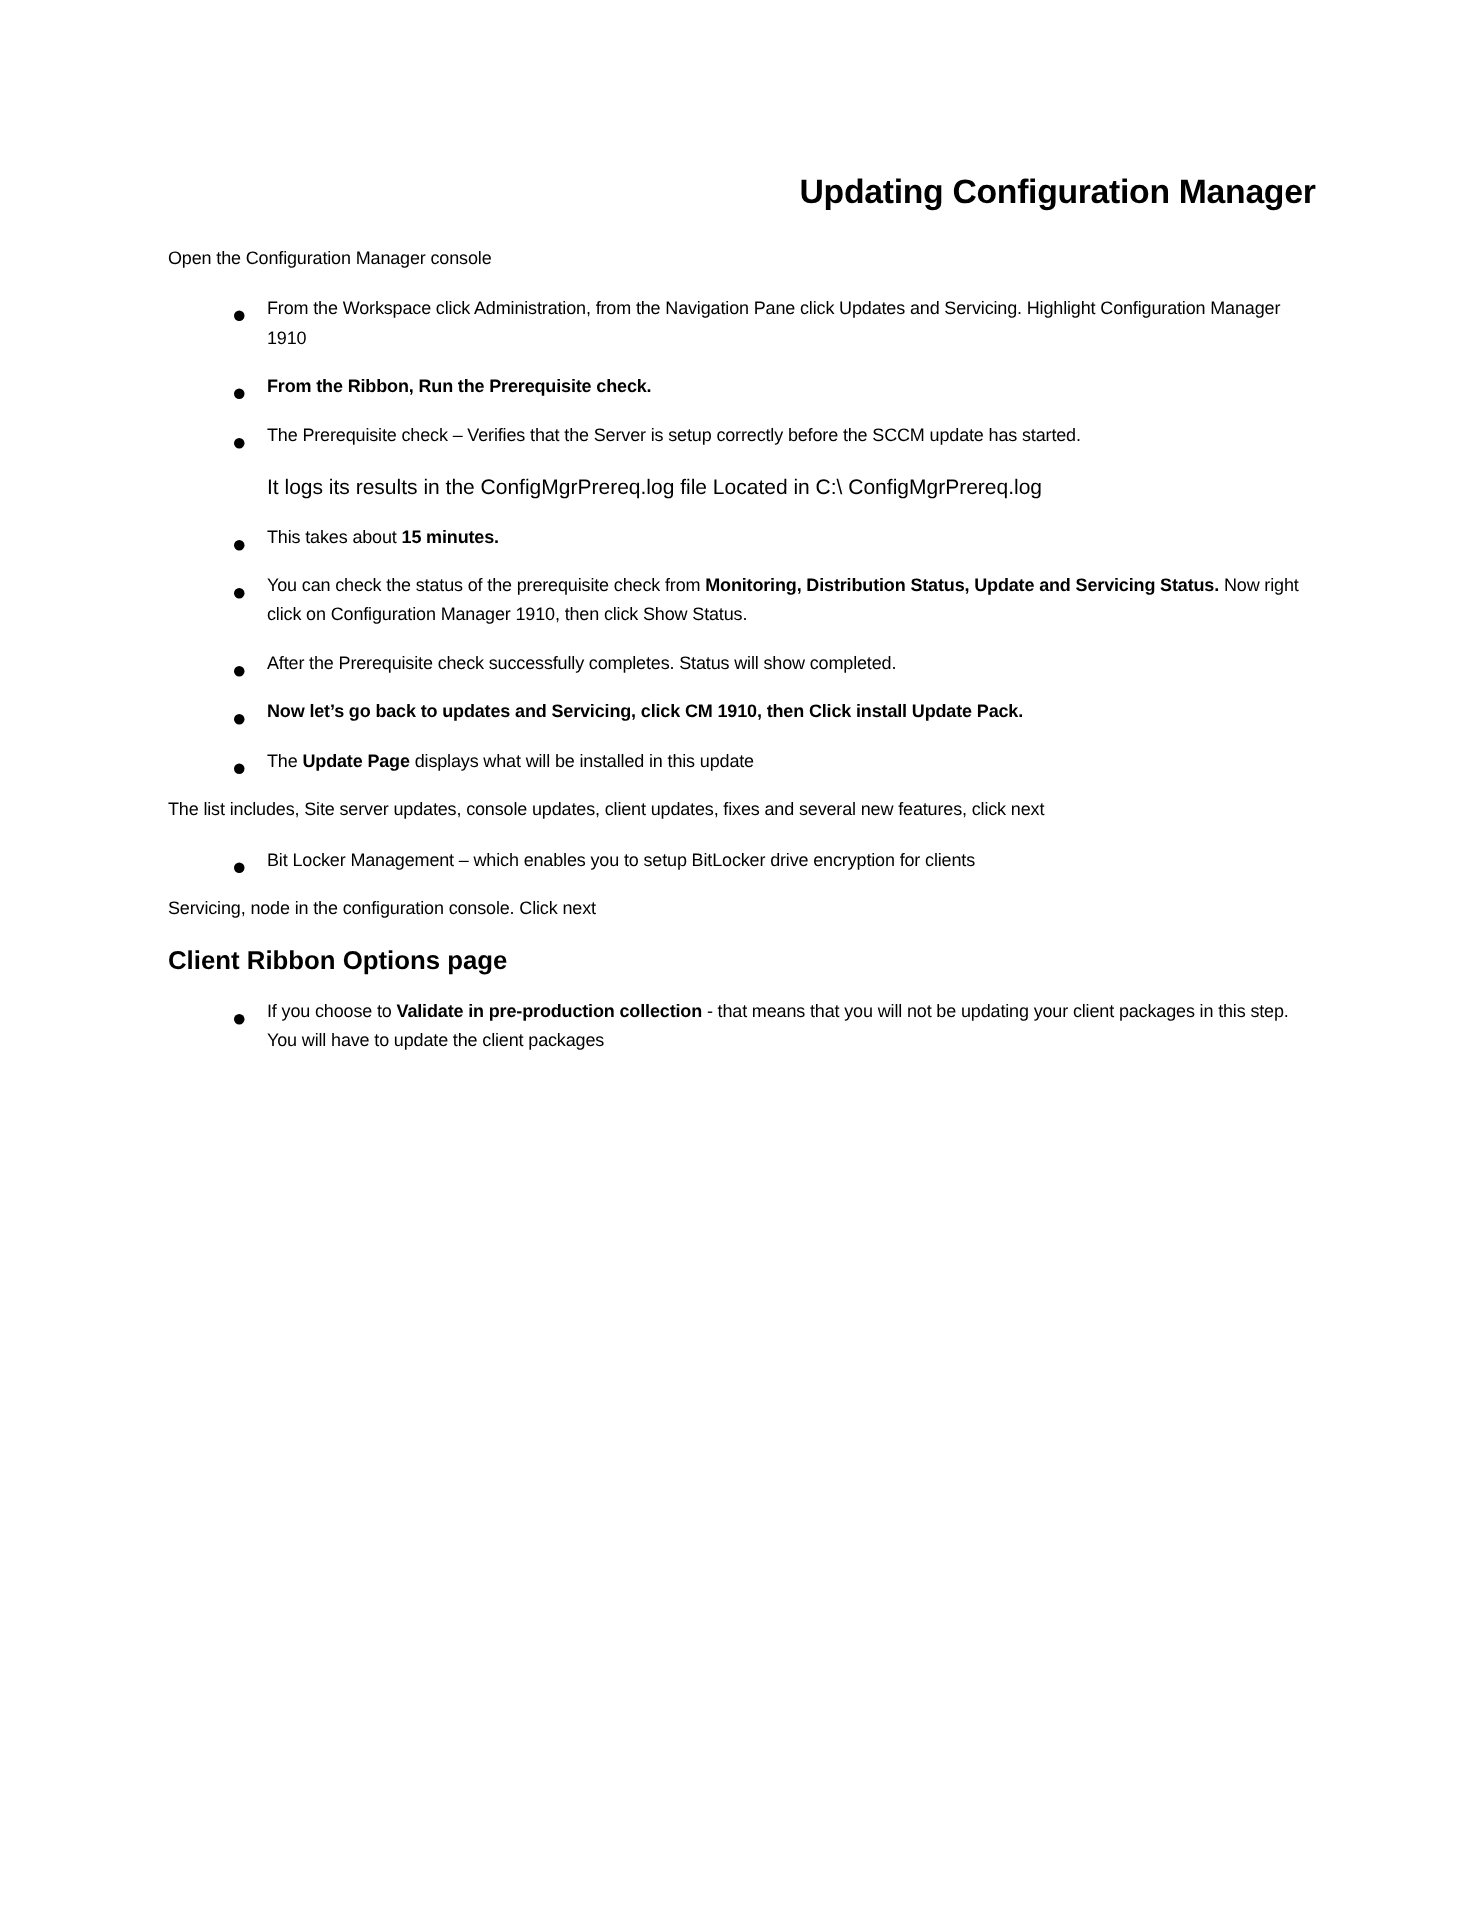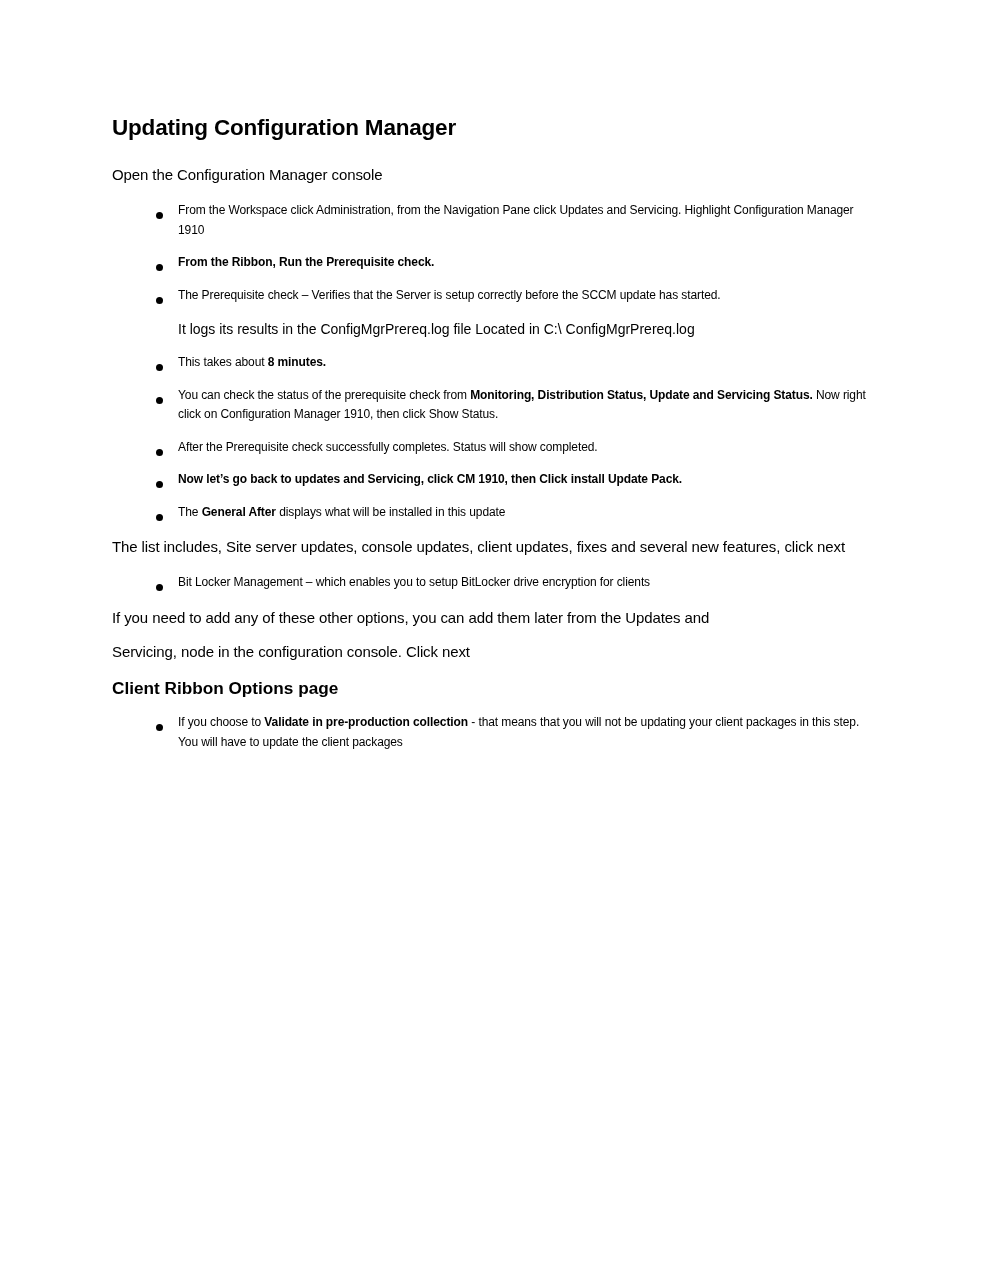--- a/index.html
+++ b/index.html
@@ -16,29 +16,29 @@
   }
   .page {
     position: relative;
     width: 989px;
     height: 1280px;
     box-sizing: border-box;
     padding: 100px 112px 0 112px;
     background: #ffffff;
   }
   .doc-title {
-    text-align: left;
+    text-align: right;
     font-size: 22.5px;
     font-weight: bold;
     letter-spacing: -0.2px;
     margin: 14px 0 22px 0;
     line-height: 1.2;
   }
   p.para {
-    font-size: 15px;
+    font-size: 12px;
     line-height: 1.62;
     margin: 0 0 14px 0;
     letter-spacing: -0.1px;
   }
   p.para.tight {
     margin-bottom: 10px;
   }
   ul.bullets {
     list-style: none;
     margin: 0 0 12px 0;
@@ -82,35 +82,34 @@
 
   <h1 class="doc-title">Updating Configuration Manager</h1>
 
   <p class="para">Open the Configuration Manager console</p>
 
   <ul class="bullets">
     <li class="bullet"><span>From the Workspace click Administration, from the Navigation Pane click Updates and Servicing. Highlight Configuration Manager 1910</span></li>
     <li class="bullet"><span class="b">From the Ribbon, Run the Prerequisite check.</span></li>
     <li class="bullet"><span>The Prerequisite check – Verifies that the Server is setup correctly before the SCCM update has started.</span></li>
     <li class="sub-note">It logs its results in the ConfigMgrPrereq.log file Located in C:\ ConfigMgrPrereq.log</li>
-    <li class="bullet"><span>This takes about </span><span class="b">8 minutes.</span></li>
+    <li class="bullet"><span>This takes about </span><span class="b">15 minutes.</span></li>
     <li class="bullet"><span>You can check the status of the prerequisite check from </span><span class="b">Monitoring, Distribution Status, Update and Servicing Status.</span><span> Now right click on Configuration Manager 1910, then click Show Status.</span></li>
     <li class="bullet"><span>After the Prerequisite check successfully completes. Status will show completed.</span></li>
     <li class="bullet"><span class="b">Now let’s go back to updates and Servicing, click CM 1910, then Click install Update Pack.</span></li>
-    <li class="bullet"><span>The </span><span class="b">General After</span><span> displays what will be installed in this update</span></li>
+    <li class="bullet"><span>The </span><span class="b">Update Page</span><span> displays what will be installed in this update</span></li>
   </ul>
 
   <p class="para">The list includes, Site server updates, console updates, client updates, fixes and several new features, click next</p>
 
 
   <ul class="bullets">
     <li class="bullet"><span>Bit Locker Management – which enables you to setup BitLocker drive encryption for clients</span></li>
   </ul>
 
-  <p class="para tight">If you need to add any of these other options, you can add them later from the Updates and</p>
   <p class="para">Servicing, node in the configuration console. Click next</p>
 
   <p class="section-head">Client Ribbon Options page</p>
 
   <ul class="bullets">
     <li class="bullet"><span>If you choose to </span><span class="b">Validate in pre-production collection</span><span> - that means that you will not be updating your client packages in this step. You will have to update the client packages</span></li>
   </ul>
 
 </div>
 

